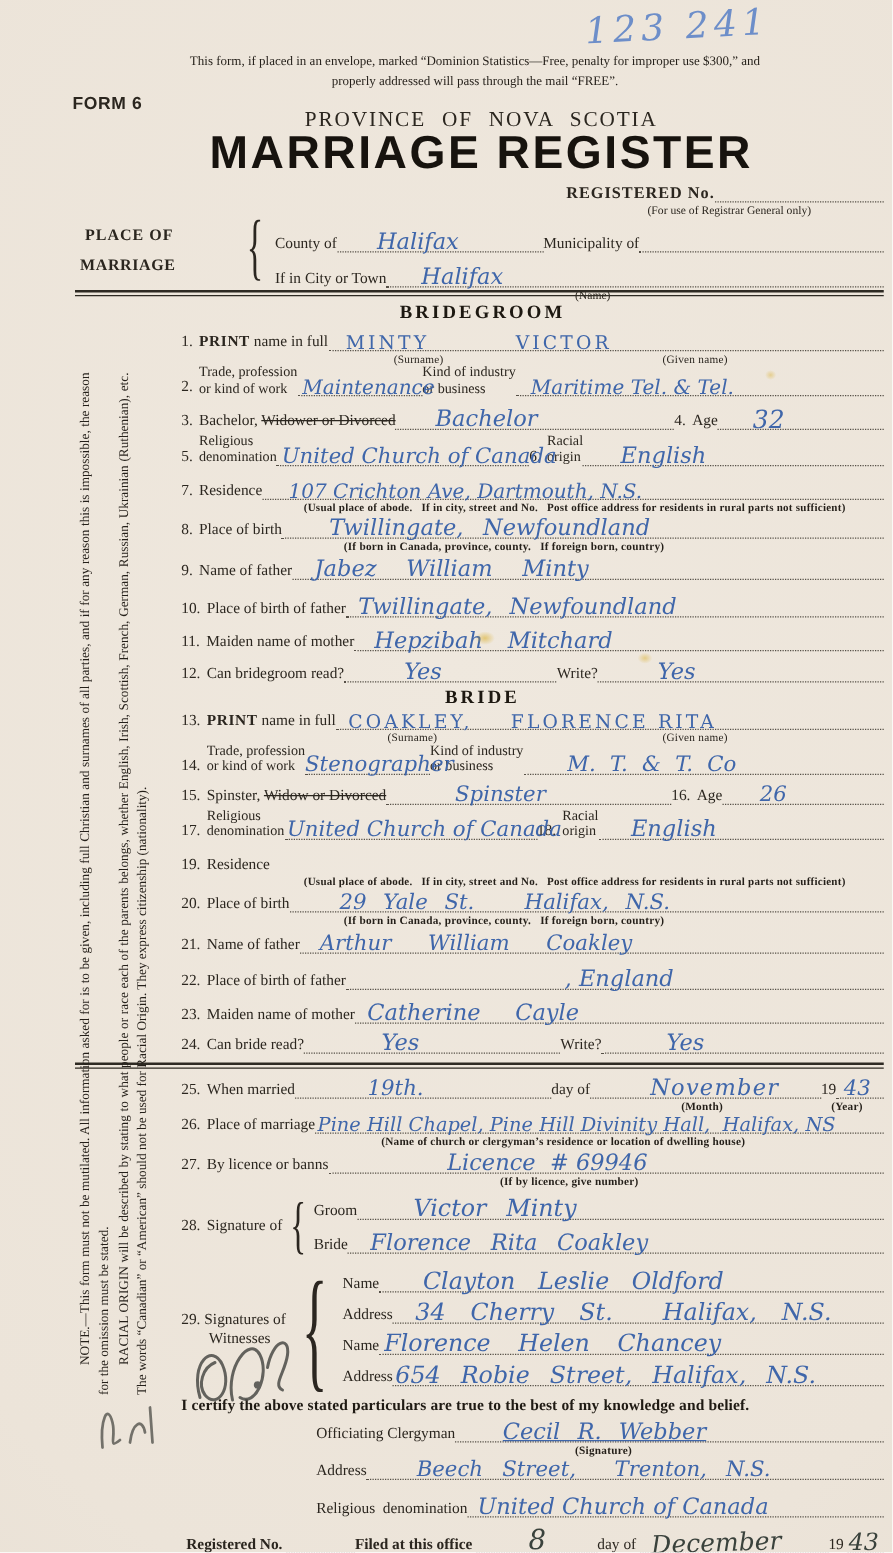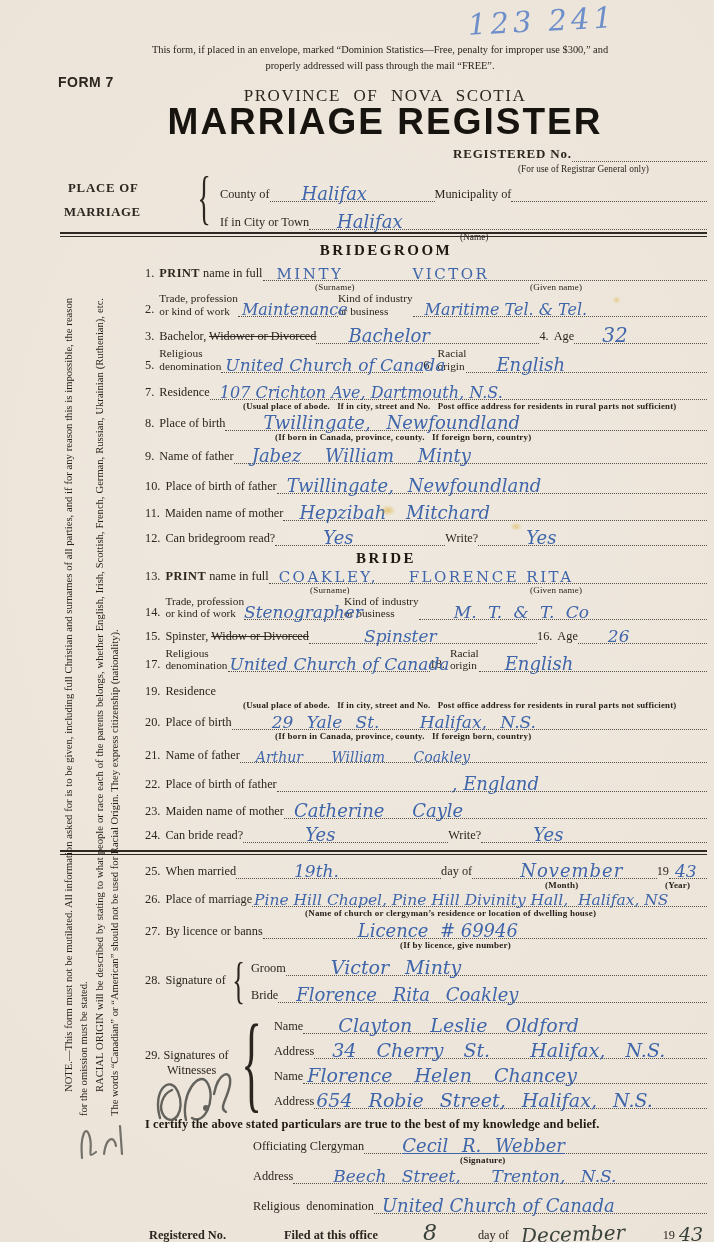--- a/index.html
+++ b/index.html
@@ -71,21 +71,21 @@
 
 <div class="page">
 
   <div class="stamp">123 241</div>
 
   <div class="notice">
     <div>This form, if placed in an envelope, marked “Dominion Statistics—Free, penalty for improper use $300,” and</div>
     <div>properly addressed will pass through the mail “FREE”.</div>
   </div>
 
-  <div class="form-no">FORM 7</div>
+  <div class="form-no">FORM 6</div>
   <div class="province">PROVINCE OF NOVA SCOTIA</div>
   <div class="big-title">MARRIAGE REGISTER</div>
 
   <div class="regno">
     <span class="rlab">REGISTERED No.</span>
     <span class="fill"></span>
   </div>
   <div class="regno-cap">(For use of Registrar General only)</div>
 
   <div class="place">
@@ -163,21 +163,21 @@
       <span class="lab2"><span>Racial</span><br><span>origin</span></span>
       <span class="fill">
         <span class="hw" style="left:30px;font-size:18px;">English</span>
       </span>
     </div>
 
     <div class="row mt10">
       <span class="num">7.</span>
       <span class="lab">Residence</span>
       <span class="fill">
-        <span class="hw" style="left:10px;font-size:16px;">107 Crichton Ave, Dartmouth, N.S.</span>
+        <span class="hw" style="left:21px;font-size:16px;">107 Crichton Ave, Dartmouth, N.S.</span>
       </span>
     </div>
     <div class="caps">
         <span style="left:98px;font-size:8.8px;">(Usual place of abode.   If in city, street and No.   Post office address for residents in rural parts not sufficient)</span>
       </div>
 
     <div class="row mt3">
       <span class="num">8.</span>
       <span class="lab">Place of birth</span>
       <span class="fill">
@@ -293,21 +293,21 @@
       </span>
     </div>
     <div class="caps">
         <span style="left:130px;">(If born in Canada, province, county.   If foreign born, country)</span>
       </div>
 
     <div class="row mt5">
       <span class="num">21.</span>
       <span class="lab">Name of father</span>
       <span class="fill">
-        <span class="hw" style="left:16px;font-size:14px;word-spacing:24px;">Arthur William Coakley</span>
+        <span class="hw" style="left:16px;font-size:17px;word-spacing:24px;">Arthur William Coakley</span>
       </span>
     </div>
 
     <div class="row mt12">
       <span class="num">22.</span>
       <span class="lab">Place of birth of father</span>
       <span class="fill">
         <span class="hw" style="left:175px;font-size:18px;">, England</span>
       </span>
     </div>

